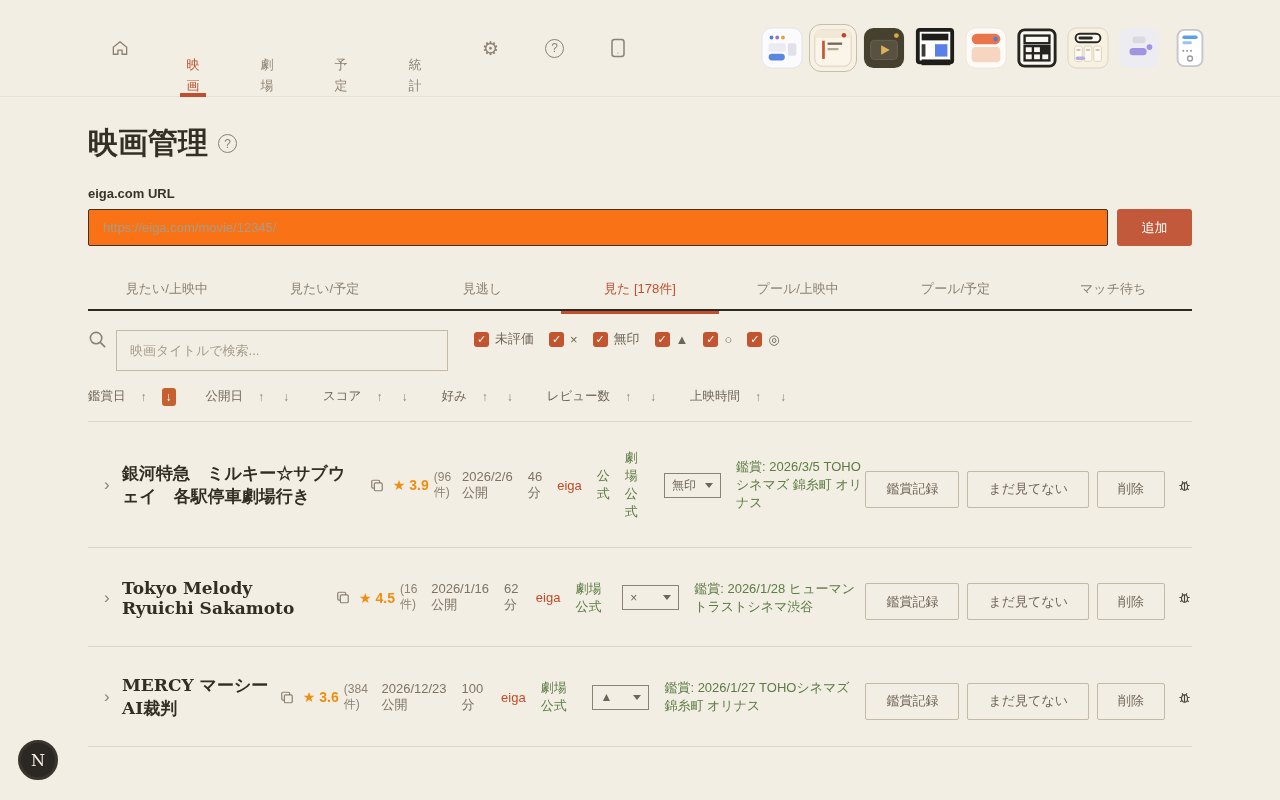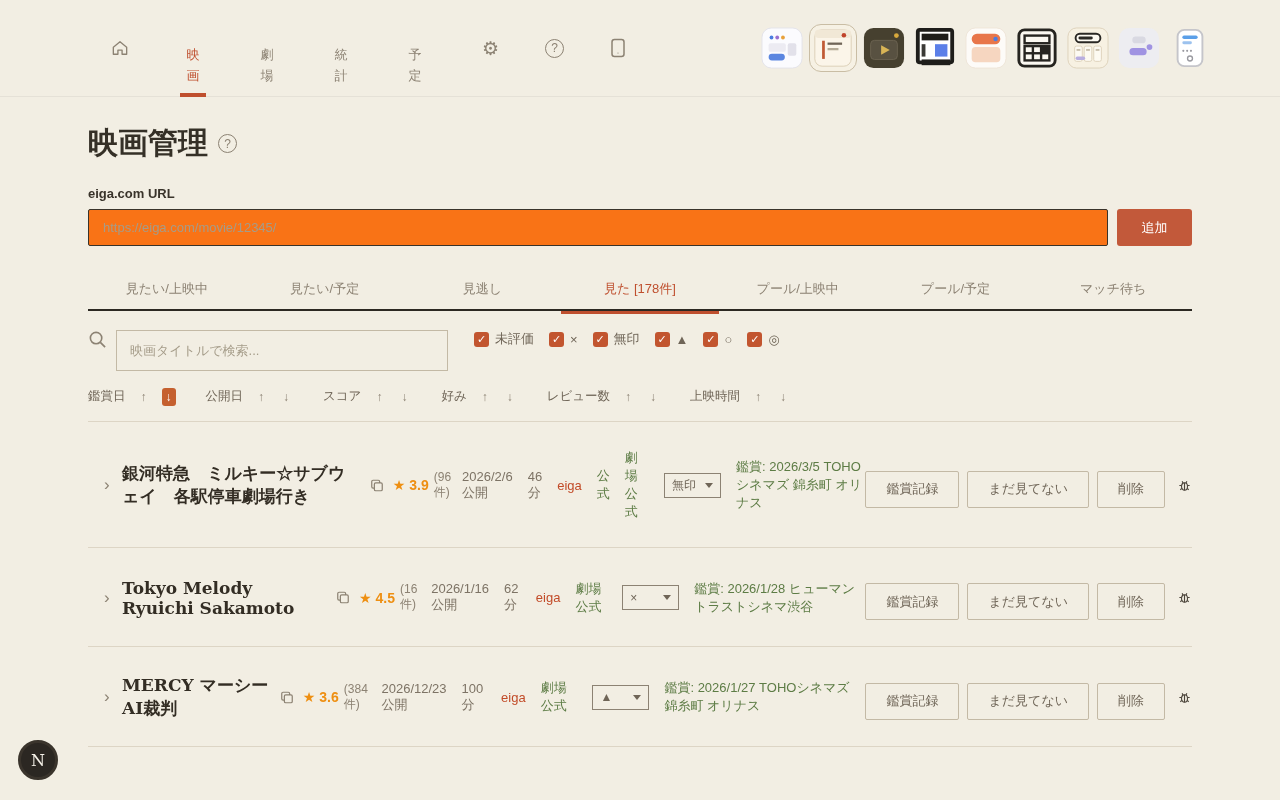--- a/index.html
+++ b/index.html
@@ -9,21 +9,21 @@
   }
   *{margin:0;padding:0;box-sizing:border-box;}
   html,body{width:1280px;height:800px;overflow:hidden;}
   body{background:var(--bg);font-family:"Liberation Sans","DejaVu Sans",sans-serif;color:var(--ink);}
   
   .hdr{height:97px;display:flex;align-items:center;padding:0 66px 0 64px;border-bottom:1px solid rgba(0,0,0,.05);}
   .logo{display:flex;align-items:center;gap:8px;}
   .logo-text{font-family:"DejaVu Serif","Liberation Serif",serif;font-weight:bold;font-size:23px;letter-spacing:.5px;}
   .hdr-home{margin-left:46px;color:var(--gray);display:flex;}
   .nav{display:flex;align-items:stretch;height:97px;margin-left:26px;}
-  .nav-item{width:74px;display:flex;align-items:center;justify-content:center;position:relative;cursor:pointer;margin-top:36px;}
+  .nav-item{width:74px;display:flex;align-items:flex-end;justify-content:center;position:relative;cursor:pointer;margin-top:36px;}
   .nav-item span{display:block;width:15px;font-size:13px;line-height:1.6;word-break:break-all;text-align:center;color:var(--gray);}
   .nav-item.active span{color:var(--accent);}
   .nav-item.active::after{content:"";position:absolute;left:50%;transform:translateX(-50%);bottom:0;width:26px;height:4px;background:var(--accent);}
   .hdr-tools{display:flex;align-items:center;gap:46px;margin-left:30px;color:var(--gray);}
   .gear-glyph{font-size:19px;line-height:1;}
   .qcirc{width:19px;height:19px;border:1.5px solid var(--gray);border-radius:50%;font-size:12px;display:flex;align-items:center;justify-content:center;color:var(--gray);}
   
   .dock{margin-left:auto;display:flex;align-items:center;gap:3px;}
   .app{width:48px;height:48px;display:flex;align-items:center;justify-content:center;border:1px solid transparent;border-radius:12px;cursor:pointer;}
   .app.selected{border-color:#c9bda4;background:#f6f1e4;}
@@ -91,24 +91,24 @@
   </span>
 
   <div class="nav">
     <div class="nav-item active">
         <span>映画</span>
       </div>
     <div class="nav-item">
         <span>劇場</span>
       </div>
     <div class="nav-item">
+        <span>予定</span>
+      </div>
+    <div class="nav-item">
         <span>統計</span>
-      </div>
-    <div class="nav-item">
-        <span>予定</span>
       </div>
   </div>
 
   <div class="hdr-tools">
     <span class="gear-glyph">⚙</span>
     <span class="qcirc">?</span>
     <span style="display:flex;">
       <svg width="16" height="20" viewBox="0 0 16 20" fill="none" stroke="#8c8273" stroke-width="1.5">
           <rect x="2" y="1.5" width="12" height="17" rx="2.5"></rect>
           <circle cx="8" cy="15" r="0.6" fill="#8c8273" stroke="none"></circle>

